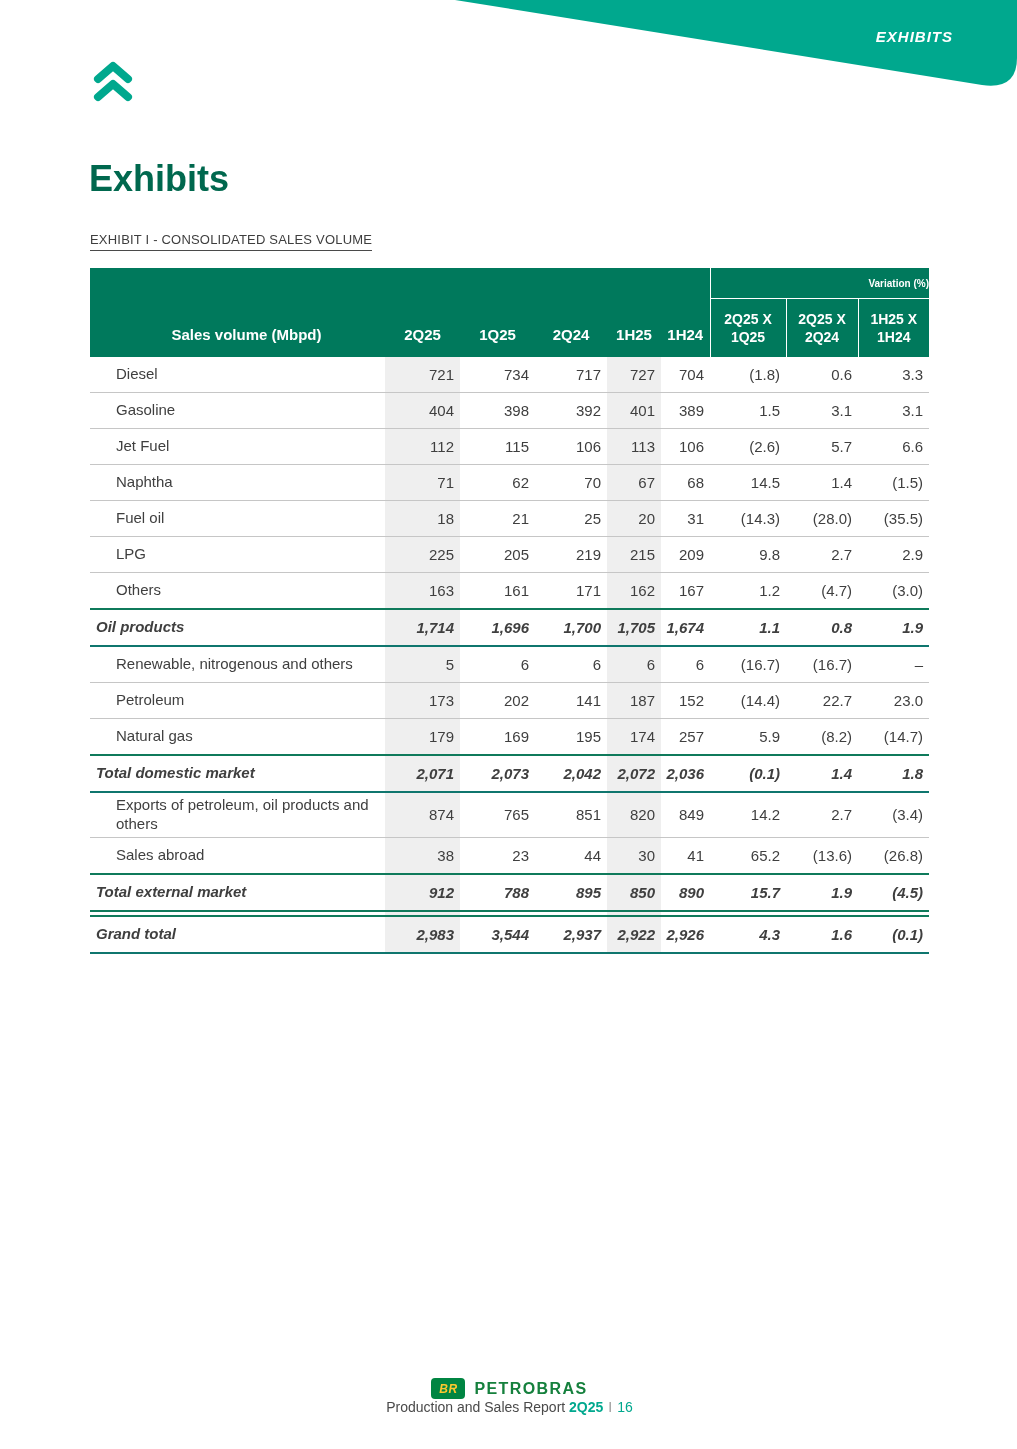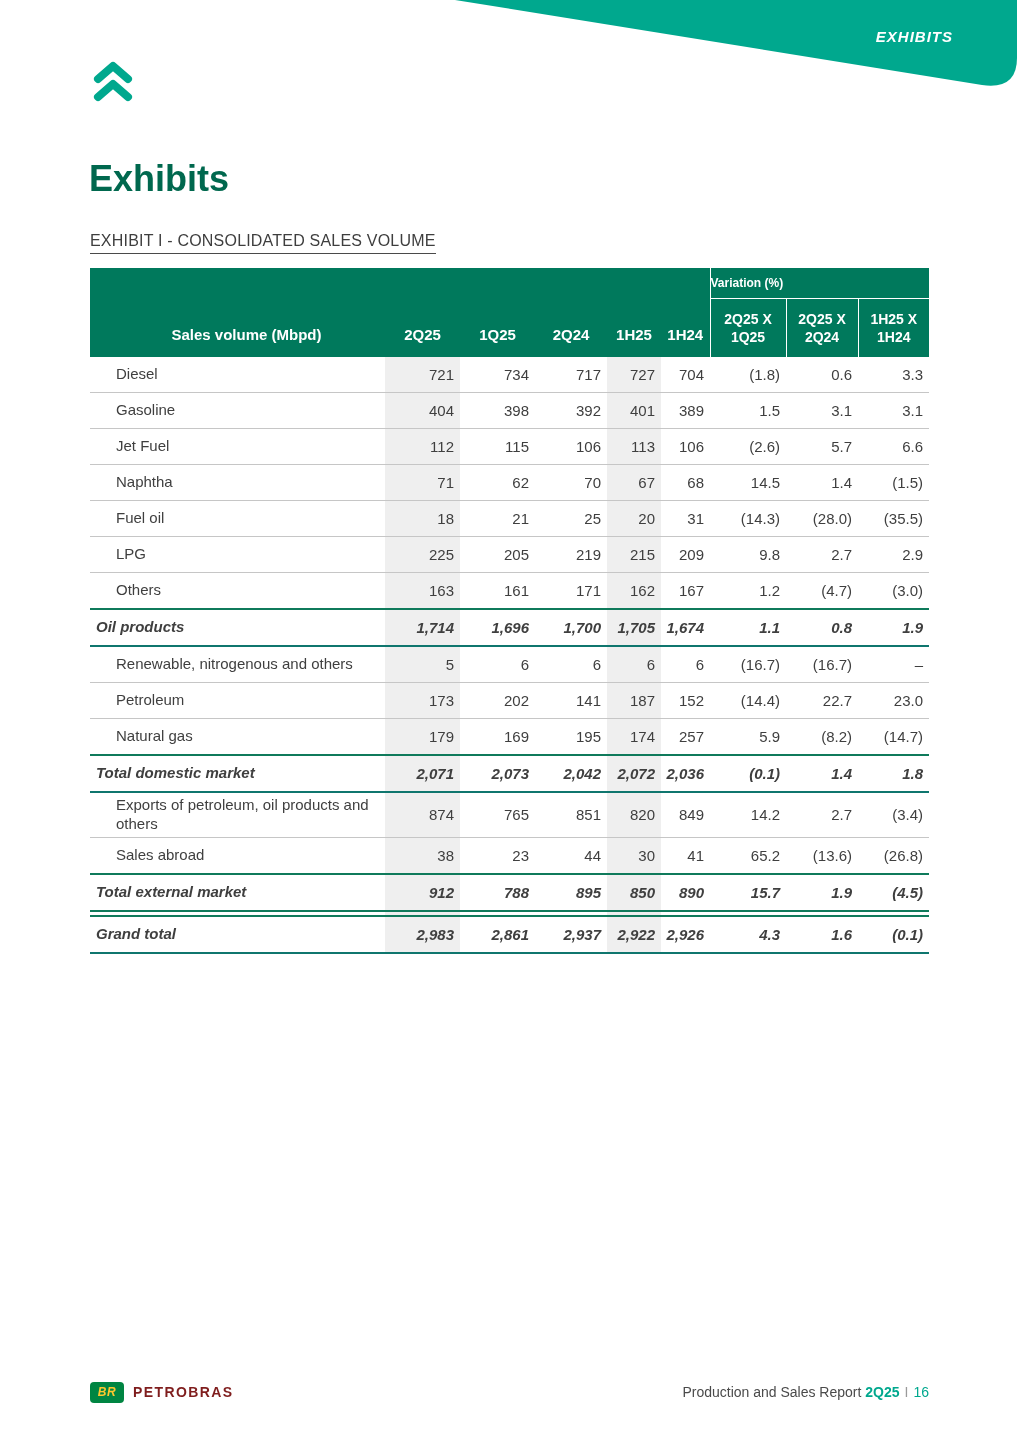--- a/index.html
+++ b/index.html
@@ -9,45 +9,45 @@
   
   .banner { position:absolute; top:0; right:0; width:562px; height:100px; }
   .banner svg { display:block; }
   .banner-label { position:absolute; top:28px; right:64px; color:#ffffff; font-style:italic; font-weight:bold; font-size:15px; letter-spacing:1px; }
 
   
   .chevrons { position:absolute; left:88px; top:56px; width:50px; height:50px; }
 
   
   .title { position:absolute; left:89px; top:158px; margin:0; font-size:36px; font-weight:bold; color:#00684E; }
-  .subtitle { position:absolute; left:90px; top:232px; margin:0; font-size:16px; font-weight:normal; color:#3E3E3E; }
+  .subtitle { position:absolute; left:90px; top:232px; margin:0; font-size:13px; font-weight:normal; color:#3E3E3E; }
   .subtitle span { display:inline-block; border-bottom:1px solid #4a4a4a; padding-bottom:3px; letter-spacing:0.2px; }
 
   
   .table-wrap { position:absolute; left:90px; top:268px; width:839px; }
   table { border-collapse:collapse; width:839px; table-layout:fixed; font-size:15px; color:#3F3F3F; }
   thead th { background:#00795C; color:#ffffff; font-weight:bold; padding:0; }
   th.col-label { text-align:center; padding-left:18px; vertical-align:bottom; padding-bottom:14px; font-size:15px; }
   th.col-num  { text-align:center; vertical-align:bottom; padding-bottom:14px; font-size:15px; }
-  th.var-head { height:30px; font-size:12px; text-align:left; border-left:1px solid #ffffff; border-bottom:1px solid #ffffff; }
+  th.var-head { height:30px; font-size:10px; text-align:right; border-left:1px solid #ffffff; border-bottom:1px solid #ffffff; }
   th.var-sub  { height:58px; font-size:14px; line-height:1.3; white-space:pre-line; text-align:center; vertical-align:middle; border-left:1px solid #ffffff; }
 
   tbody td { height:29px; padding:0; border-bottom:1px solid #C6C6C6; }
   td.cell-label { text-align:left; padding-left:26px; line-height:1.25; padding-top:3px; padding-bottom:3px; }
   td.cell-num   { text-align:right; padding-right:6px; }
   tbody td:nth-child(2), tbody td:nth-child(5) { background:#EFEFEF; }
   tr.total td { font-weight:bold; border-top:2px solid #0F7A5B; border-bottom:2px solid #0f766e;font-style:italic; }
   tr.total td.cell-label { padding-left:6px; }
   tr.grand td { border-top:7px double #0F7A5B; }
 
   
-  .footer { position:absolute; left:90px; right:88px; top:1378px; height:28px; display:flex; justify-content:space-between; align-items:center; }
+  .footer { position:absolute; left:90px; right:88px; top:1378px; height:28px; display:flex; justify-content:space-between; align-items:center;flex-direction:column; }
   .brand { display:flex; align-items:center; gap:9px; }
   .br-badge { width:34px; height:21px; background:#008542; border-radius:4px; color:#FDC82F; font-weight:bold; font-style:italic; font-size:12px; display:flex; align-items:center; justify-content:center; letter-spacing:0.5px; }
-  .brand-name { color:#7f1d1d; font-weight:bold; font-size:14px; letter-spacing:1.4px; }
+  .brand-name { color:#15803d; font-weight:bold; font-size:16px; letter-spacing:1.4px; }
   .report-line { font-size:14px; color:#4A4A4A; }
   .report-line .period { color:#00A88E; font-weight:bold; }
   .report-line .sep { color:#9A9A9A; margin:0 5px; }
   .report-line .pagenum { color:#00A88E; }
 </style>
 </head>
 <body>
 
 <div class="page">
 
@@ -263,21 +263,21 @@
             <td class="cell-num">895</td>
             <td class="cell-num">850</td>
             <td class="cell-num">890</td>
             <td class="cell-num">15.7</td>
             <td class="cell-num">1.9</td>
             <td class="cell-num">(4.5)</td>
           </tr>
           <tr class="total grand">
             <td class="cell-label">Grand total</td>
             <td class="cell-num">2,983</td>
-            <td class="cell-num">2,861</td>
+            <td class="cell-num">3,544</td>
             <td class="cell-num">2,937</td>
             <td class="cell-num">2,922</td>
             <td class="cell-num">2,926</td>
             <td class="cell-num">4.3</td>
             <td class="cell-num">1.6</td>
             <td class="cell-num">(0.1)</td>
           </tr>
         </tbody>
     </table>
   </div>

